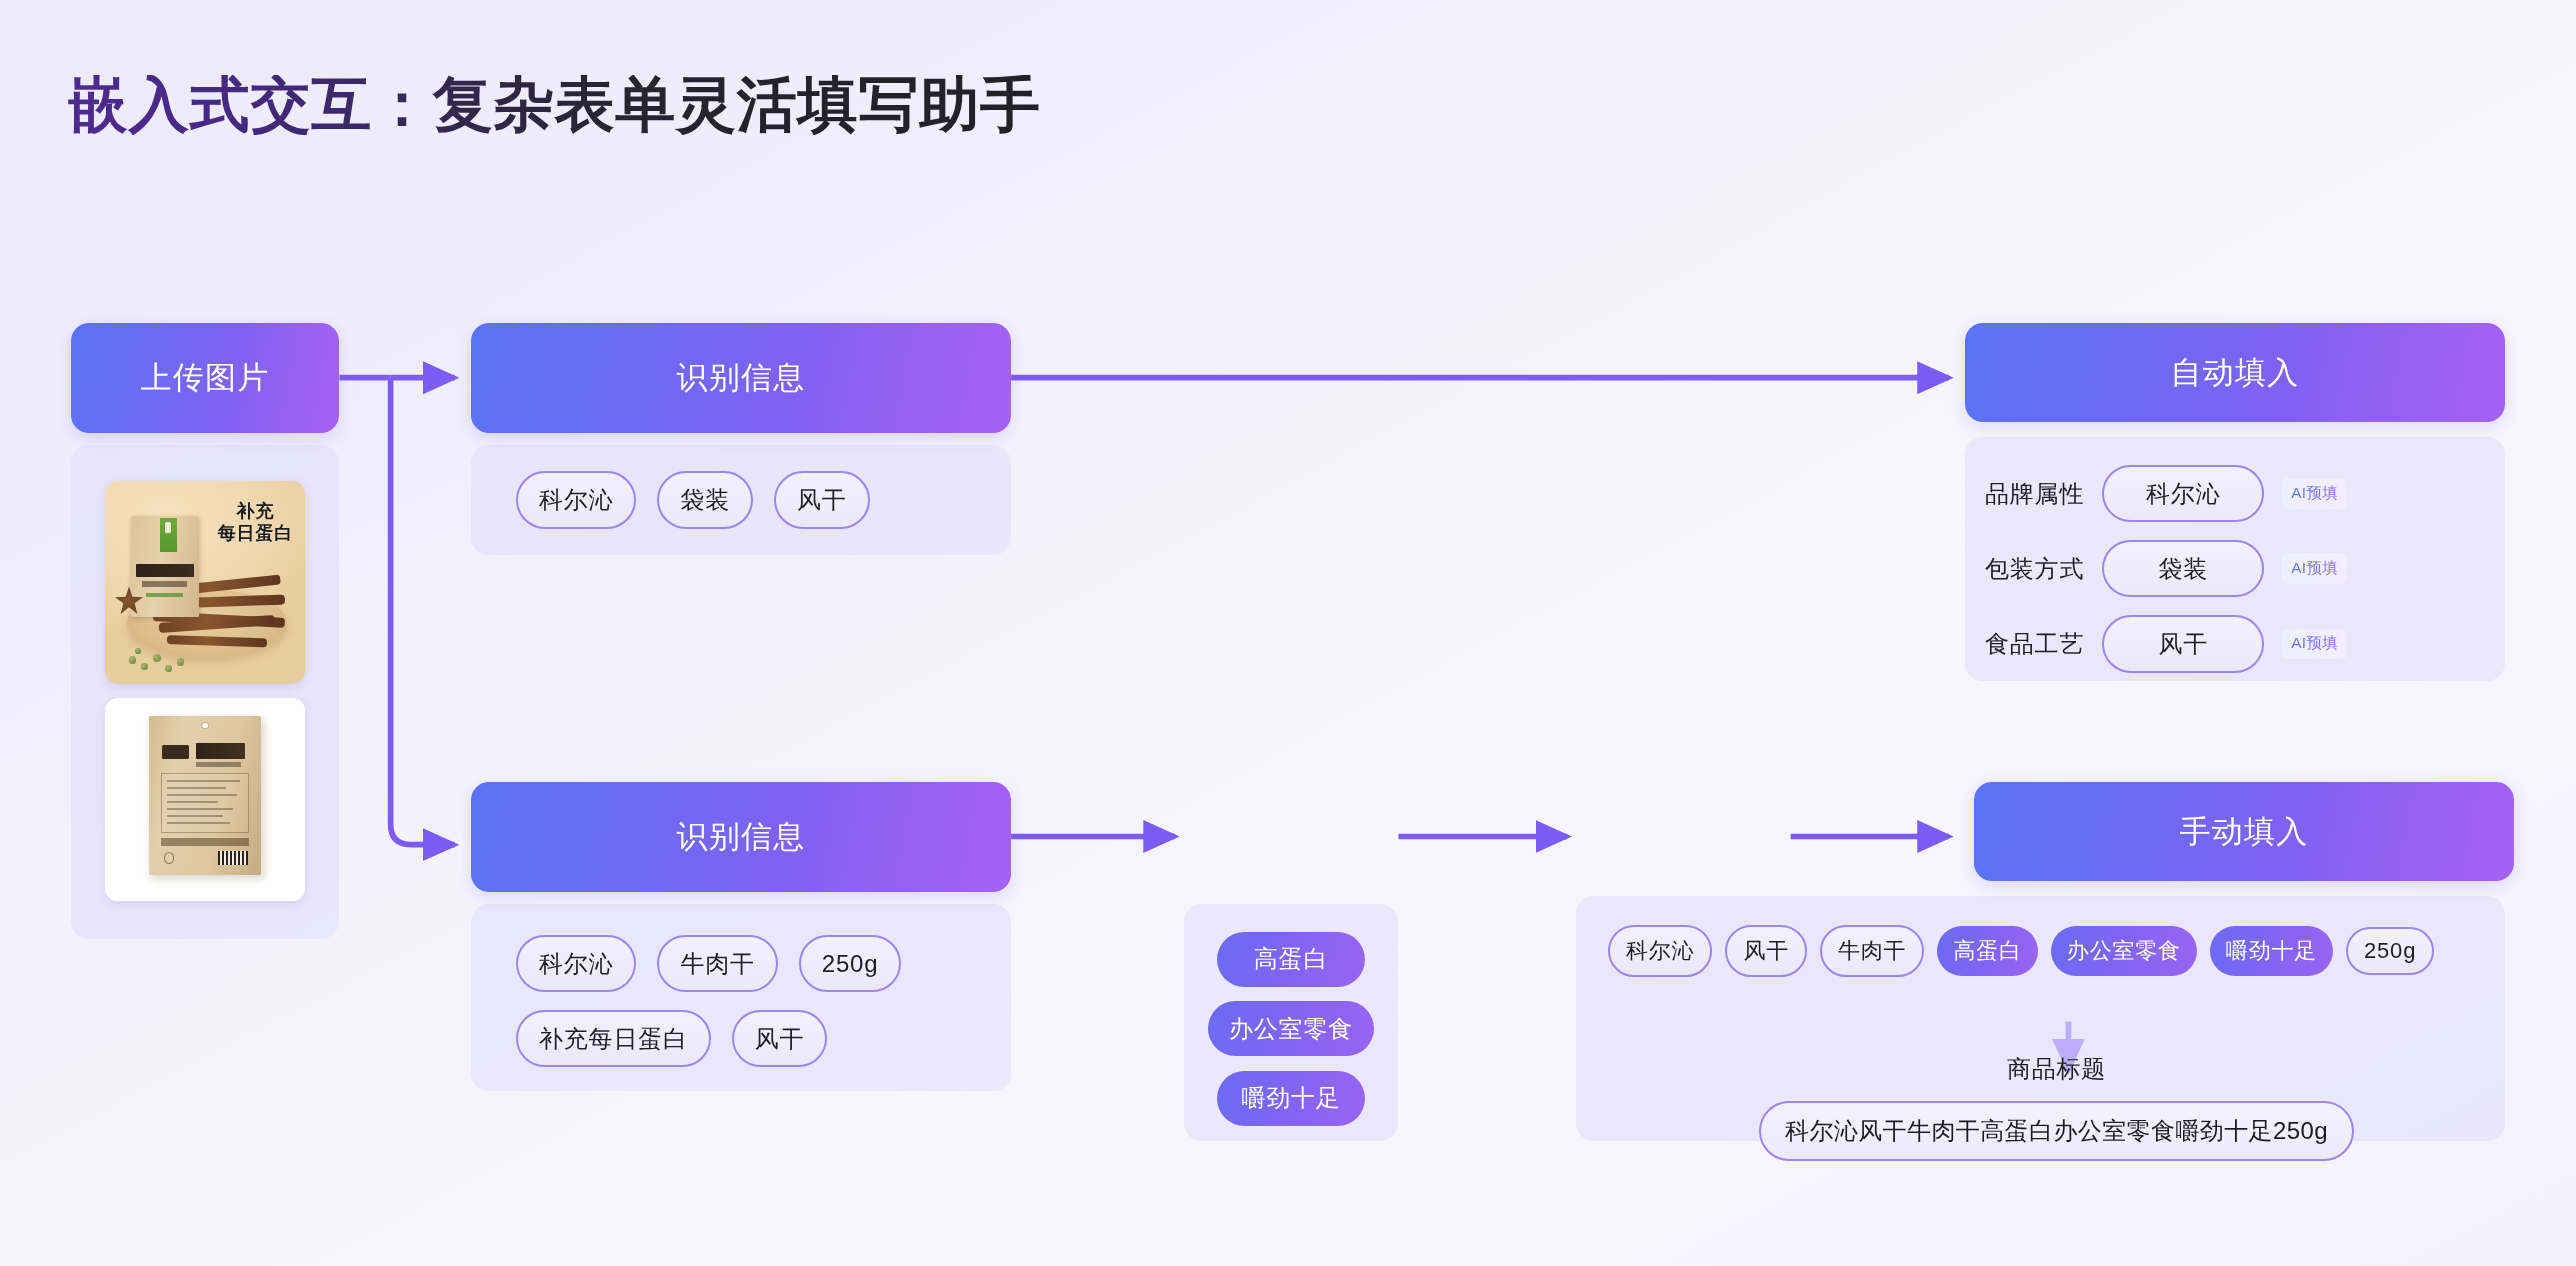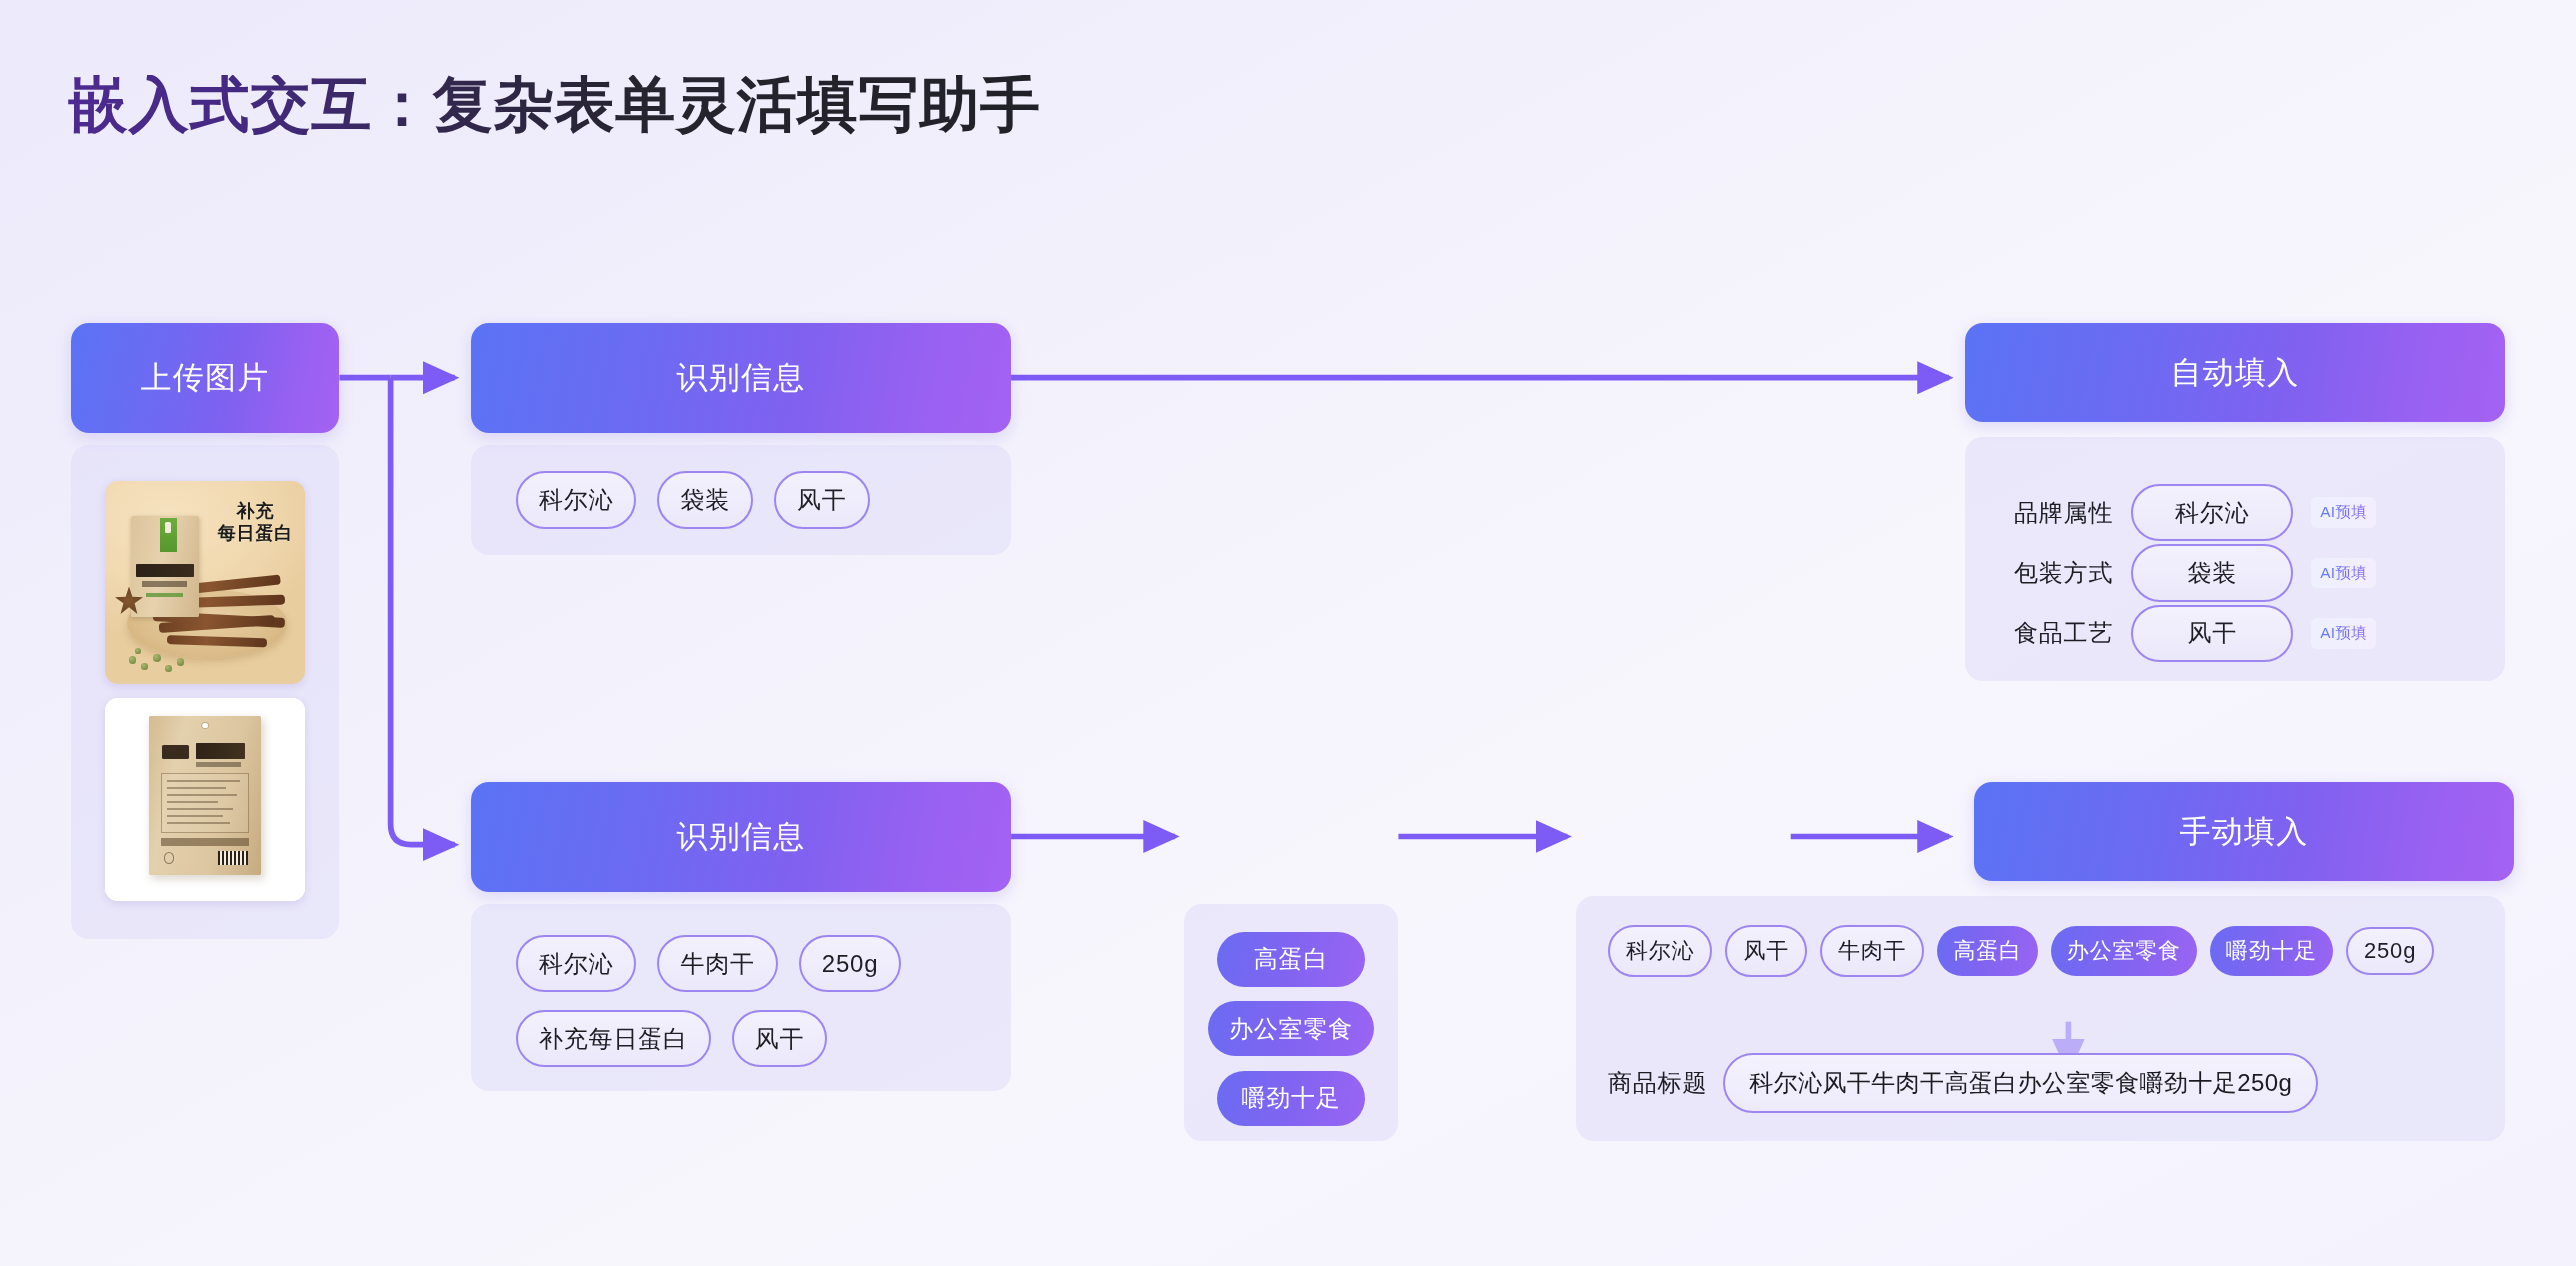--- a/index.html
+++ b/index.html
@@ -431,21 +431,21 @@
   <div class="node-panel" style="left:471px; top:445px; width:540px; height:110px; display:flex; align-items:center; gap:21px; padding-left:45px;">
     <div class="chip chip-outline">科尔沁</div>
     <div class="chip chip-outline">袋装</div>
     <div class="chip chip-outline">风干</div>
   </div>
 
   <div class="node-header" style="left:1965px; top:323px; width:540px; height:99px;">
     <span>自动填入</span>
   </div>
 
-  <div class="node-panel" style="left:1965px; top:437px; width:540px; height:244px; padding:28px 0 0 49px; display:flex; flex-direction:column; gap:3px;justify-content:center;">
+  <div class="node-panel" style="left:1965px; top:437px; width:540px; height:244px; padding:28px 0 0 20px; display:flex; flex-direction:column; gap:18px;">
 
     <div class="form-row">
       <div class="form-label">品牌属性</div>
       <div class="chip chip-outline form-value">科尔沁</div>
       <div class="ai-badge"><span>AI预填</span></div>
     </div>
 
     <div class="form-row">
       <div class="form-label">包装方式</div>
       <div class="chip chip-outline form-value">袋装</div>
@@ -492,20 +492,20 @@
     <div style="display:flex; align-items:center; gap:13px;">
       <div class="chip chip-outline" style="padding:9px 16px; font-size:22px;">科尔沁</div>
       <div class="chip chip-outline" style="padding:9px 16px; font-size:22px;">风干</div>
       <div class="chip chip-outline" style="padding:9px 16px; font-size:22px;">牛肉干</div>
       <div class="chip chip-filled" style="padding:9.7px 16px; font-size:22px;">高蛋白</div>
       <div class="chip chip-filled" style="padding:9.7px 16px; font-size:22px;">办公室零食</div>
       <div class="chip chip-filled" style="padding:9.7px 16px; font-size:22px;">嚼劲十足</div>
       <div class="chip chip-outline" style="padding:9px 16px; font-size:22px;">250g</div>
     </div>
 
-    <div class="title-row" style="margin-top:76px;">
+    <div class="title-row" style="margin-top:76px;flex-direction:column;">
       <div class="form-label">商品标题</div>
       <div class="title-input">科尔沁风干牛肉干高蛋白办公室零食嚼劲十足250g</div>
     </div>
   </div>
 
 </div>
 
 
 </body></html>

